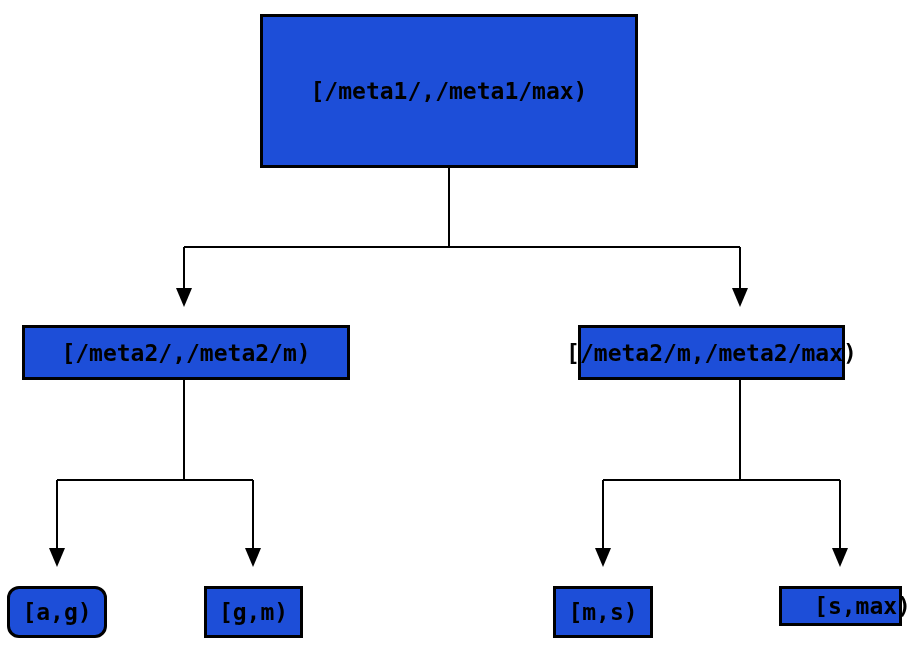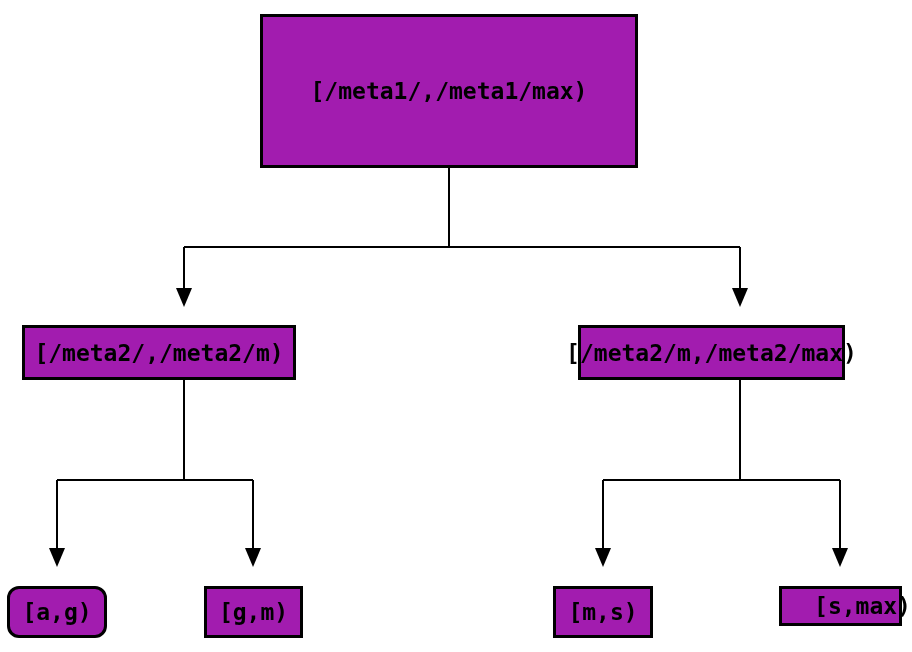--- a/index.html
+++ b/index.html
@@ -20,32 +20,32 @@
     left: 0;
     top: 0;
     width: 912px;
     height: 652px;
     pointer-events: none;
   }
   .node {
     position: absolute;
     box-sizing: border-box;
     border: 3px solid #000000;
-    background: #a21caf;
+    background: #1d4ed8;
     display: flex;
     align-items: center;
     justify-content: center;
     font-size: 23px;
     font-weight: bold;
     color: #000000;
     white-space: nowrap;
     letter-spacing: 0px;
   }
   .node-root    { left: 260px; top: 14px;  width: 378px; height: 154px; }
-  .node-left    { left: 22px;  top: 325px; width: 274px; height: 55px;  }
+  .node-left    { left: 22px;  top: 325px; width: 328px; height: 55px;  }
   .node-right   { left: 578px; top: 325px; width: 267px; height: 55px;  }
   .node-leaf-ag   { left: 7px;   top: 586px; width: 100px; height: 52px; border-radius: 12px; }
   .node-leaf-gm   { left: 204px; top: 586px; width: 99px;  height: 52px; }
   .node-leaf-ms   { left: 553px; top: 586px; width: 100px; height: 52px; }
   .node-leaf-smax { left: 779px; top: 586px; width: 123px; height: 40px; padding-left: 44px; }
   .edge-line {
     stroke: #000000;
     stroke-width: 2;
     fill: none;
   }

